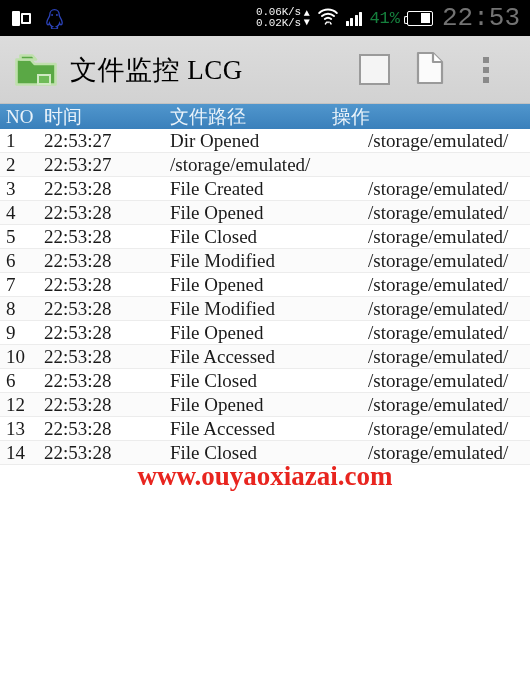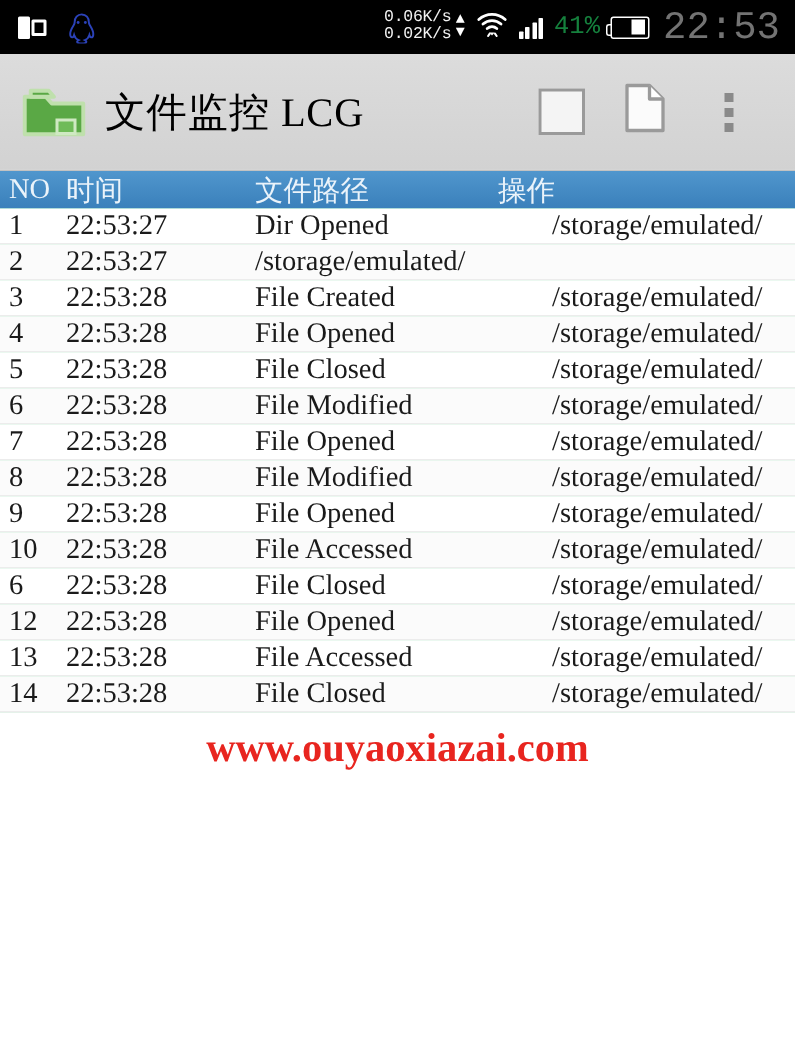--- a/index.html
+++ b/index.html
@@ -131,21 +131,21 @@
   }
   .clock {
     font-size: 26px;
     color: #737373;
     letter-spacing: 0px;
     margin-left: 2px;
   }
 
   
   .app-bar {
-    height: 78px;
+    height: 68px;
     background: #d6d6d6;
     background: linear-gradient(#dcdcdc, #d2d2d2);
     border-bottom: 1px solid #c2c2c2;
     display: flex;
     align-items: center;
     padding: 0 16px 0 14px;
   }
   .app-folder-icon { display: block; flex: none; }
   .app-title {
     margin-left: 12px;
@@ -180,21 +180,21 @@
   }
   .icon-overflow i {
     display: block;
     width: 6px; height: 6px;
     background: #8a8a8a;
   }
 
   
   .log-table {
     width: 100%;
-    background: #86efac;
+    background: #000000;
   }
   .table-head {
     display: flex;
     align-items: center;
     height: 25px;
     background: #3f87c2;
     background: linear-gradient(#5096cd, #3a80bb);
     color: #e9f3fb;
     font-size: 19px;
     font-family: "Liberation Serif", "DejaVu Serif", serif;
@@ -218,21 +218,21 @@
   .c-time { width: 126px; }
   .c-op   { width: 198px; }
   .c-path { flex: 1; }
 
   .table-body { position: relative; }
 
   
   .watermark {
     position: absolute;
     left: 50%;
-    top: 360px;
+    top: 347px;
     transform: translate(-50%, -50%);
     font-family: "Liberation Serif", "DejaVu Serif", serif;
     font-size: 27px;
     font-weight: bold;
     color: #e8251f;
     white-space: nowrap;
     pointer-events: none;
     letter-spacing: 0px;
   }
 

